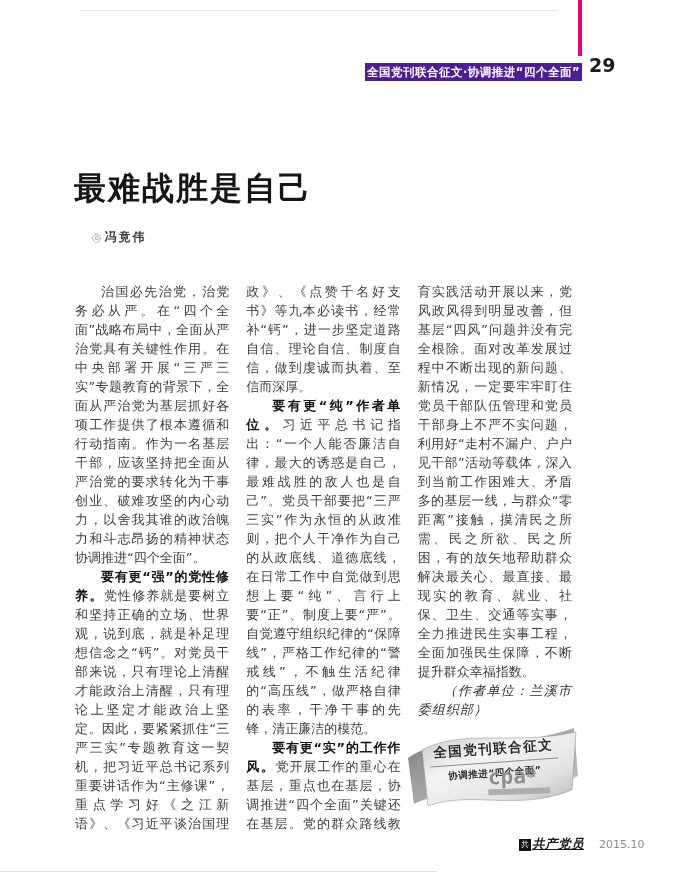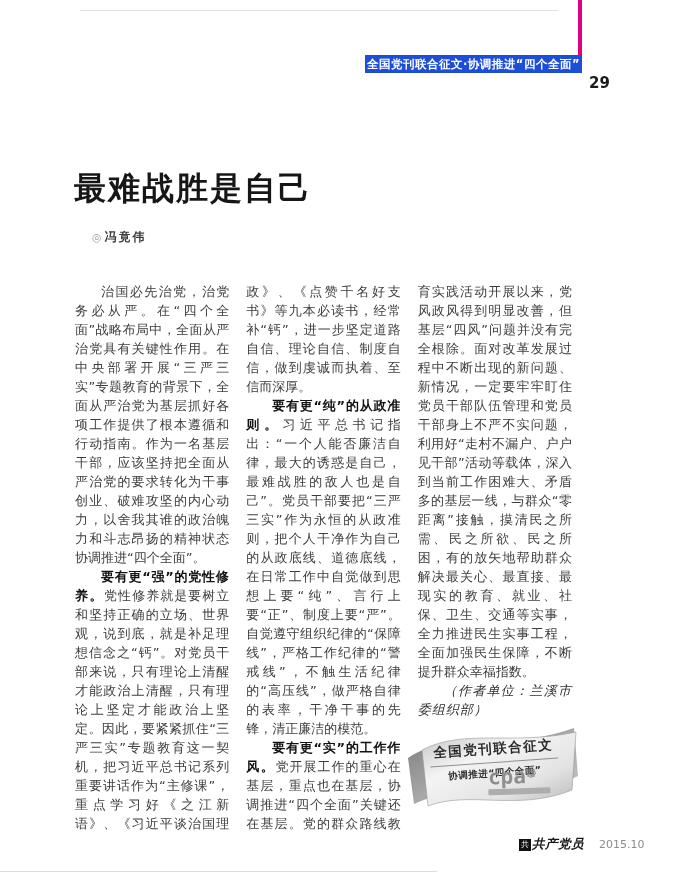--- a/index.html
+++ b/index.html
@@ -12,21 +12,21 @@
   .hairline-top{left:80px;top:10px;width:478px;}
   .hairline-bottom{left:0;top:871px;width:437px;background:#dcdcdc;}
 
   .accent-vline{position:absolute;left:578px;top:0;width:4px;height:56px;}
   .header-strip{
     position:absolute;left:365px;top:55px;width:217px;height:18px;
     color:#fff;font-size:11.5px;font-weight:bold;letter-spacing:.5px;
     display:flex;align-items:center;justify-content:center;white-space:nowrap;
   }
   .page-number{
-    position:absolute;left:589px;top:54px;font-size:15px;font-weight:bold;color:#1b1b1b;margin-top:20px;
+    position:absolute;left:589px;top:54px;font-size:19px;font-weight:bold;color:#1b1b1b;
   }
 
   .article-title{
     position:absolute;left:74px;top:146px;width:520px;
     font-size:32px;font-weight:900;color:#161616;letter-spacing:2px;
     font-family:"DejaVu Sans","Liberation Sans",sans-serif;
   }
   .byline{position:absolute;left:92px;top:229px;font-size:12px;color:#3c3c3c;font-weight:bold;letter-spacing:2px;}
   .byline .ring{color:#9a9a9a;font-weight:normal;letter-spacing:0;margin-right:3px;font-size:11px;}
 
@@ -60,46 +60,46 @@
   .cpa-emblem{font-size:13px;color:#7d7d7d;vertical-align:top;}
   .cpa-substrip{width:62px;height:6px;background:#adadad;margin-top:1px;border-radius:1px;}
 
   .footer{position:absolute;left:519px;top:836px;display:flex;align-items:center;font-size:12px;}
   .footer .mark{
     width:12px;height:12px;background:#111;display:inline-block;margin-right:1px;
     color:#fff;font-size:8px;line-height:12px;text-align:center;
   }
   .footer .mag{
     font-weight:bold;color:#181818;font-style:italic;letter-spacing:.5px;
-    font-family:"DejaVu Serif","Liberation Serif",serif;font-size:12.5px;
+    font-family:"DejaVu Serif","Liberation Serif",serif;font-size:12.5px;text-decoration:underline;
   }
   .footer .issue{color:#8c8c8c;font-size:11px;margin-left:15px;}
 </style>
 </head>
 <body>
 
 <div class="hairline hairline-top"></div>
 <div class="hairline hairline-bottom"></div>
 
 <div class="accent-vline" style="background:#e5007d;"></div>
-<div class="header-strip" style="background:#1d4ed8;">
+<div class="header-strip" style="background:#4c1d95;margin-top:8px;">
   <span>全国党刊联合征文·协调推进“四个全面”</span>
 </div>
 <div class="page-number">29</div>
 
 <h1 class="article-title">最难战胜是自己</h1>
 
 <div class="byline">
   <span class="ring">◎</span><span>冯竟伟</span>
 </div>
 
 <div class="article-body">
   <p><span>治国必先治党，治党务必从严。在“四个全面”战略布局中，全面从严治党具有关键性作用。在中央部署开展“三严三实”专题教育的背景下，全面从严治党为基层抓好各项工作提供了根本遵循和行动指南。作为一名基层干部，应该坚持把全面从严治党的要求转化为干事创业、破难攻坚的内心动力，以舍我其谁的政治魄力和斗志昂扬的精神状态协调推进“四个全面”。</span></p>
   <p><span class="lead">要有更“强”的党性修养。</span><span>党性修养就是要树立和坚持正确的立场、世界观，说到底，就是补足理想信念之“钙”。对党员干部来说，只有理论上清醒才能政治上清醒，只有理论上坚定才能政治上坚定。因此，要紧紧抓住“三严三实”专题教育这一契机，把习近平总书记系列重要讲话作为“主修课”，重点学习好《之江新语》、《习近平谈治国理政》、《点赞千名好支书》等九本必读书，经常补“钙”，进一步坚定道路自信、理论自信、制度自信，做到虔诚而执着、至信而深厚。</span></p>
-  <p><span class="lead">要有更“纯”的从政准则。</span><span>习近平总书记指出：“一个人能否廉洁自律，最大的诱惑是自己，最难战胜的敌人也是自己”。党员干部要把“三严三实”作为永恒的从政准则，把个人干净作为自己的从政底线、道德底线，在日常工作中自觉做到思想上要“纯”、言行上要“正”、制度上要“严”。自觉遵守组织纪律的“保障线”，严格工作纪律的“警戒线”，不触生活纪律的“高压线”，做严格自律的表率，干净干事的先锋，清正廉洁的模范。</span></p>
+  <p><span class="lead">要有更“纯”作者单位。</span><span>习近平总书记指出：“一个人能否廉洁自律，最大的诱惑是自己，最难战胜的敌人也是自己”。党员干部要把“三严三实”作为永恒的从政准则，把个人干净作为自己的从政底线、道德底线，在日常工作中自觉做到思想上要“纯”、言行上要“正”、制度上要“严”。自觉遵守组织纪律的“保障线”，严格工作纪律的“警戒线”，不触生活纪律的“高压线”，做严格自律的表率，干净干事的先锋，清正廉洁的模范。</span></p>
   <p><span class="lead">要有更“实”的工作作风。</span><span>党开展工作的重心在基层，重点也在基层，协调推进“四个全面”关键还在基层。党的群众路线教育实践活动开展以来，党风政风得到明显改善，但基层“四风”问题并没有完全根除。面对改革发展过程中不断出现的新问题、新情况，一定要牢牢盯住党员干部队伍管理和党员干部身上不严不实问题，利用好“走村不漏户、户户见干部”活动等载体，深入到当前工作困难大、矛盾多的基层一线，与群众“零距离”接触，摸清民之所需、民之所欲、民之所困，有的放矢地帮助群众解决最关心、最直接、最现实的教育、就业、社保、卫生、交通等实事，全力推进民生实事工程，全面加强民生保障，不断提升群众幸福指数。</span></p>
   <p class="author-note">（作者单位：兰溪市委组织部）</p>
 </div>
 
 <div class="flag-badge">
   <svg width="180" height="110" viewBox="0 0 180 110">
     <defs>
       <linearGradient id="backGrad" x1="0" y1="0" x2="1" y2="1">
         <stop offset="0" stop-color="#7c7c7c"></stop>
         <stop offset="0.5" stop-color="#a8a8a8"></stop>

